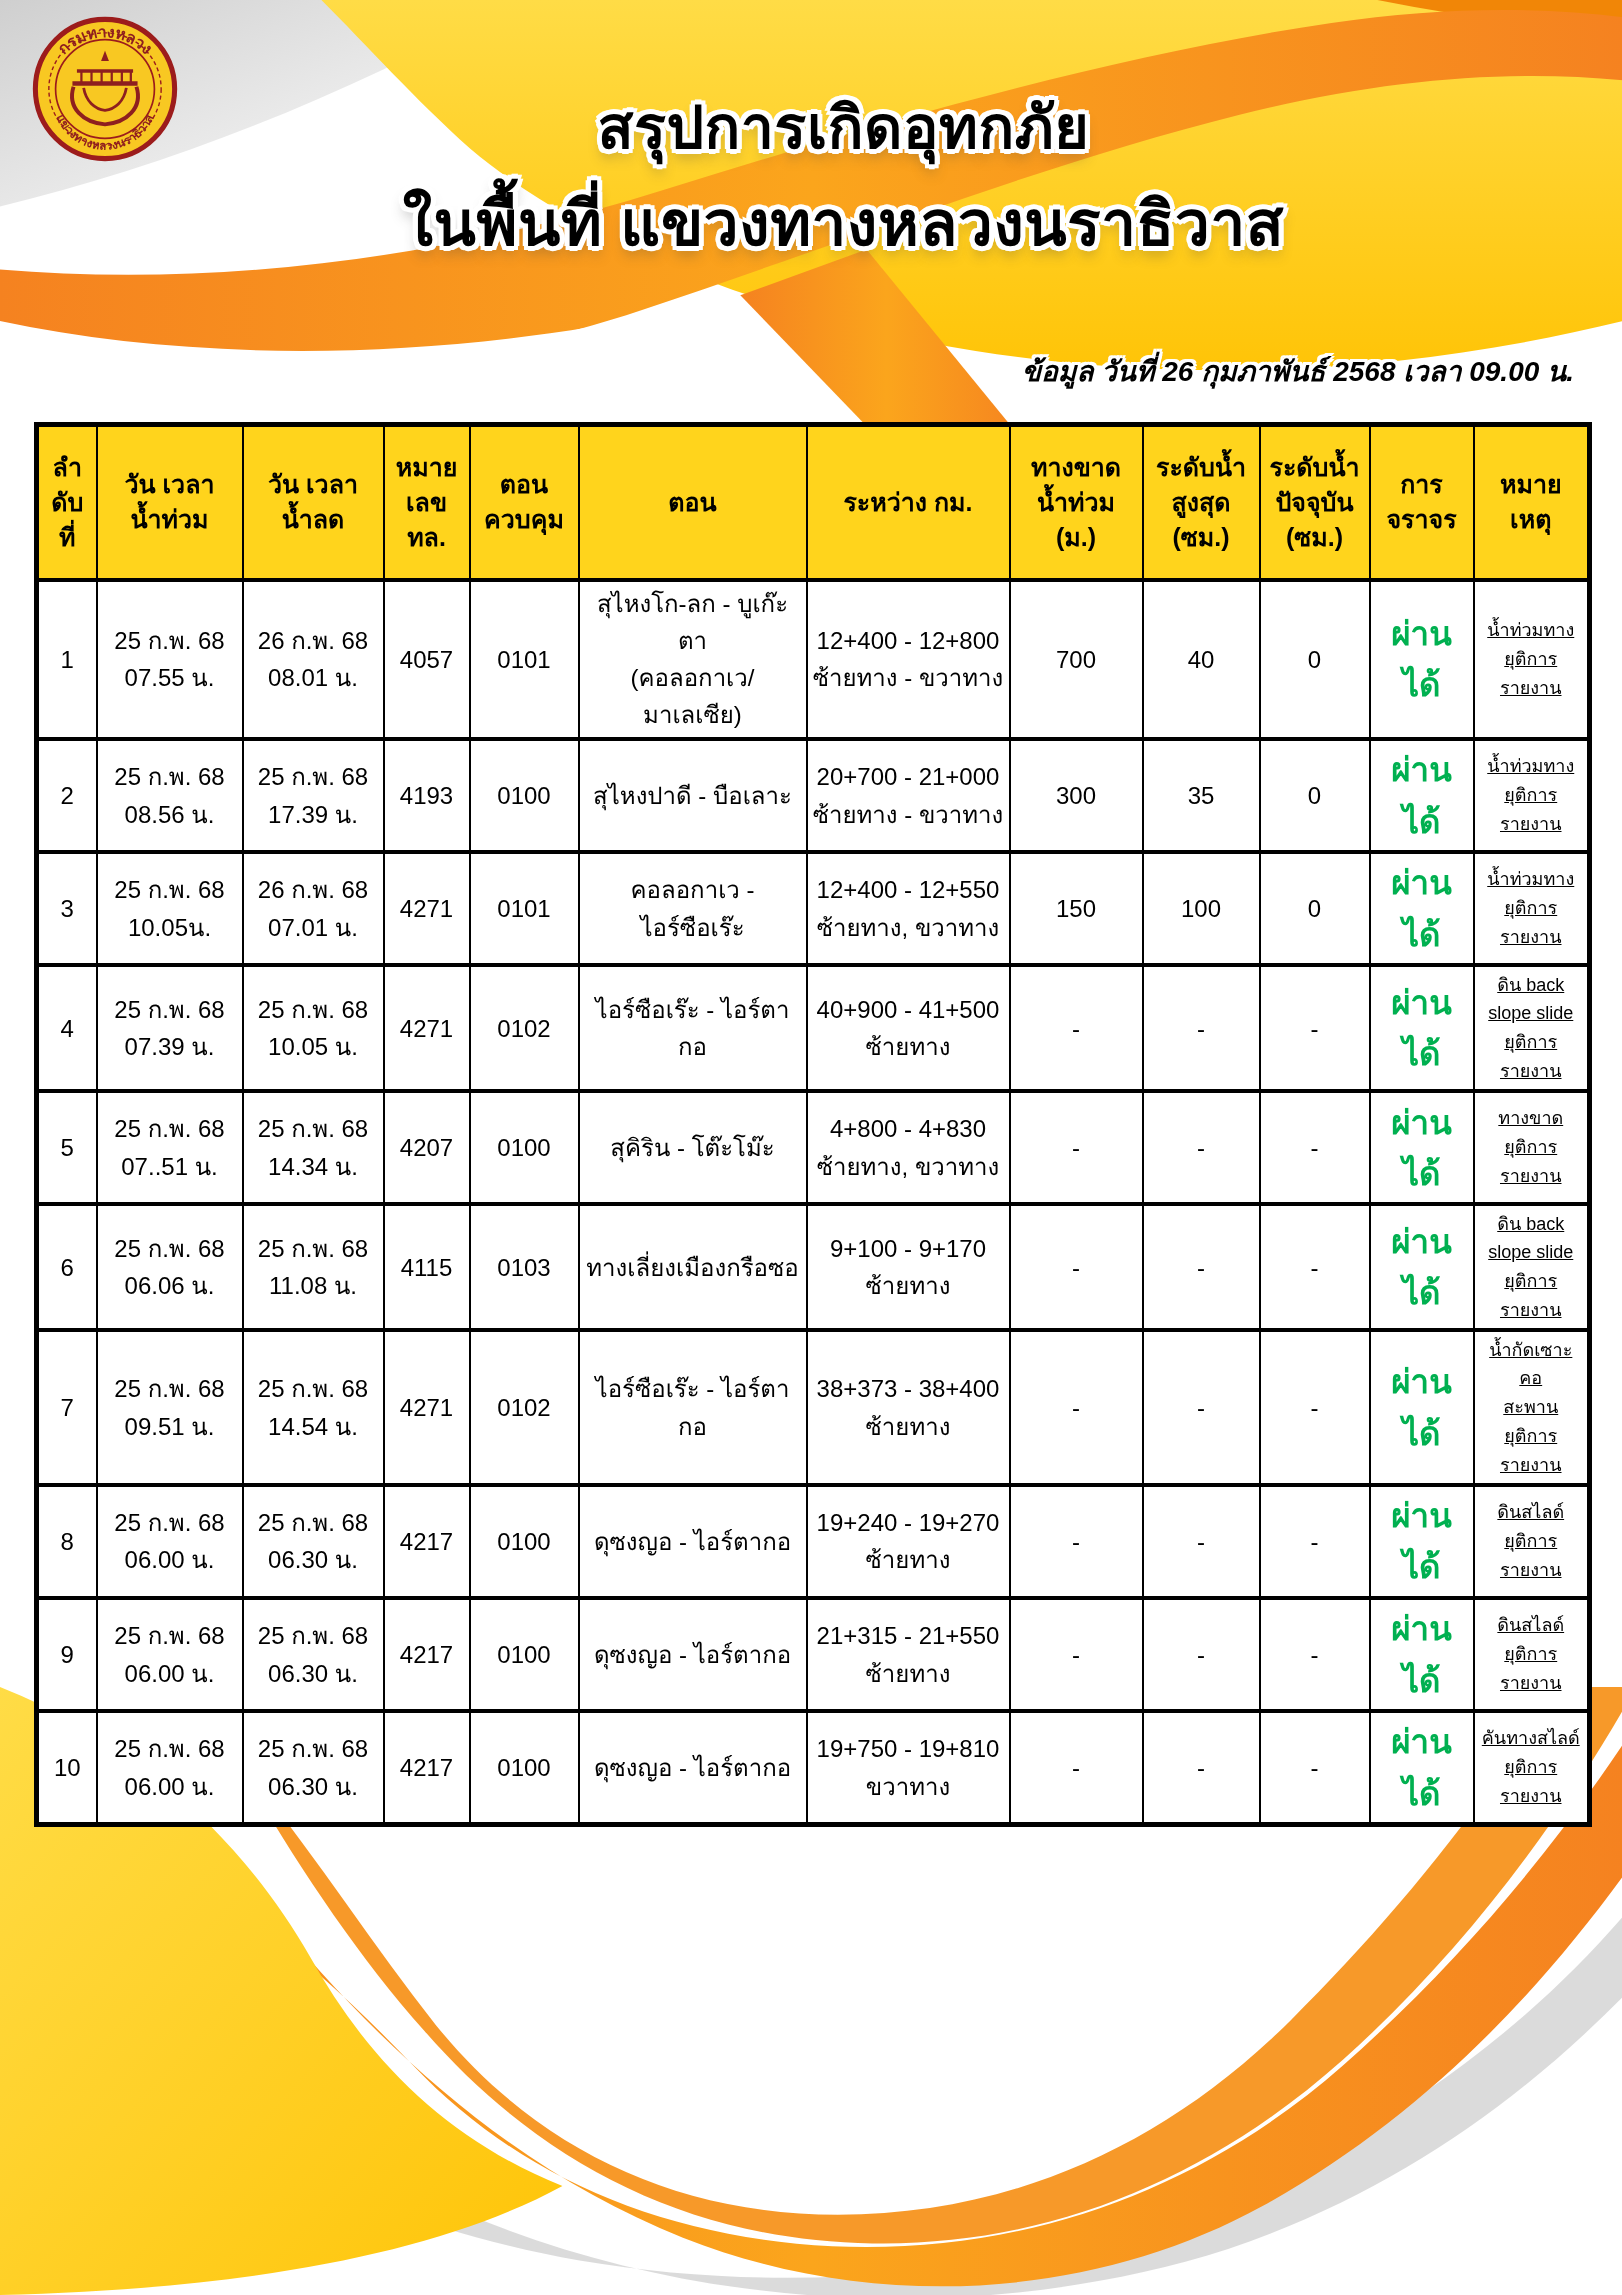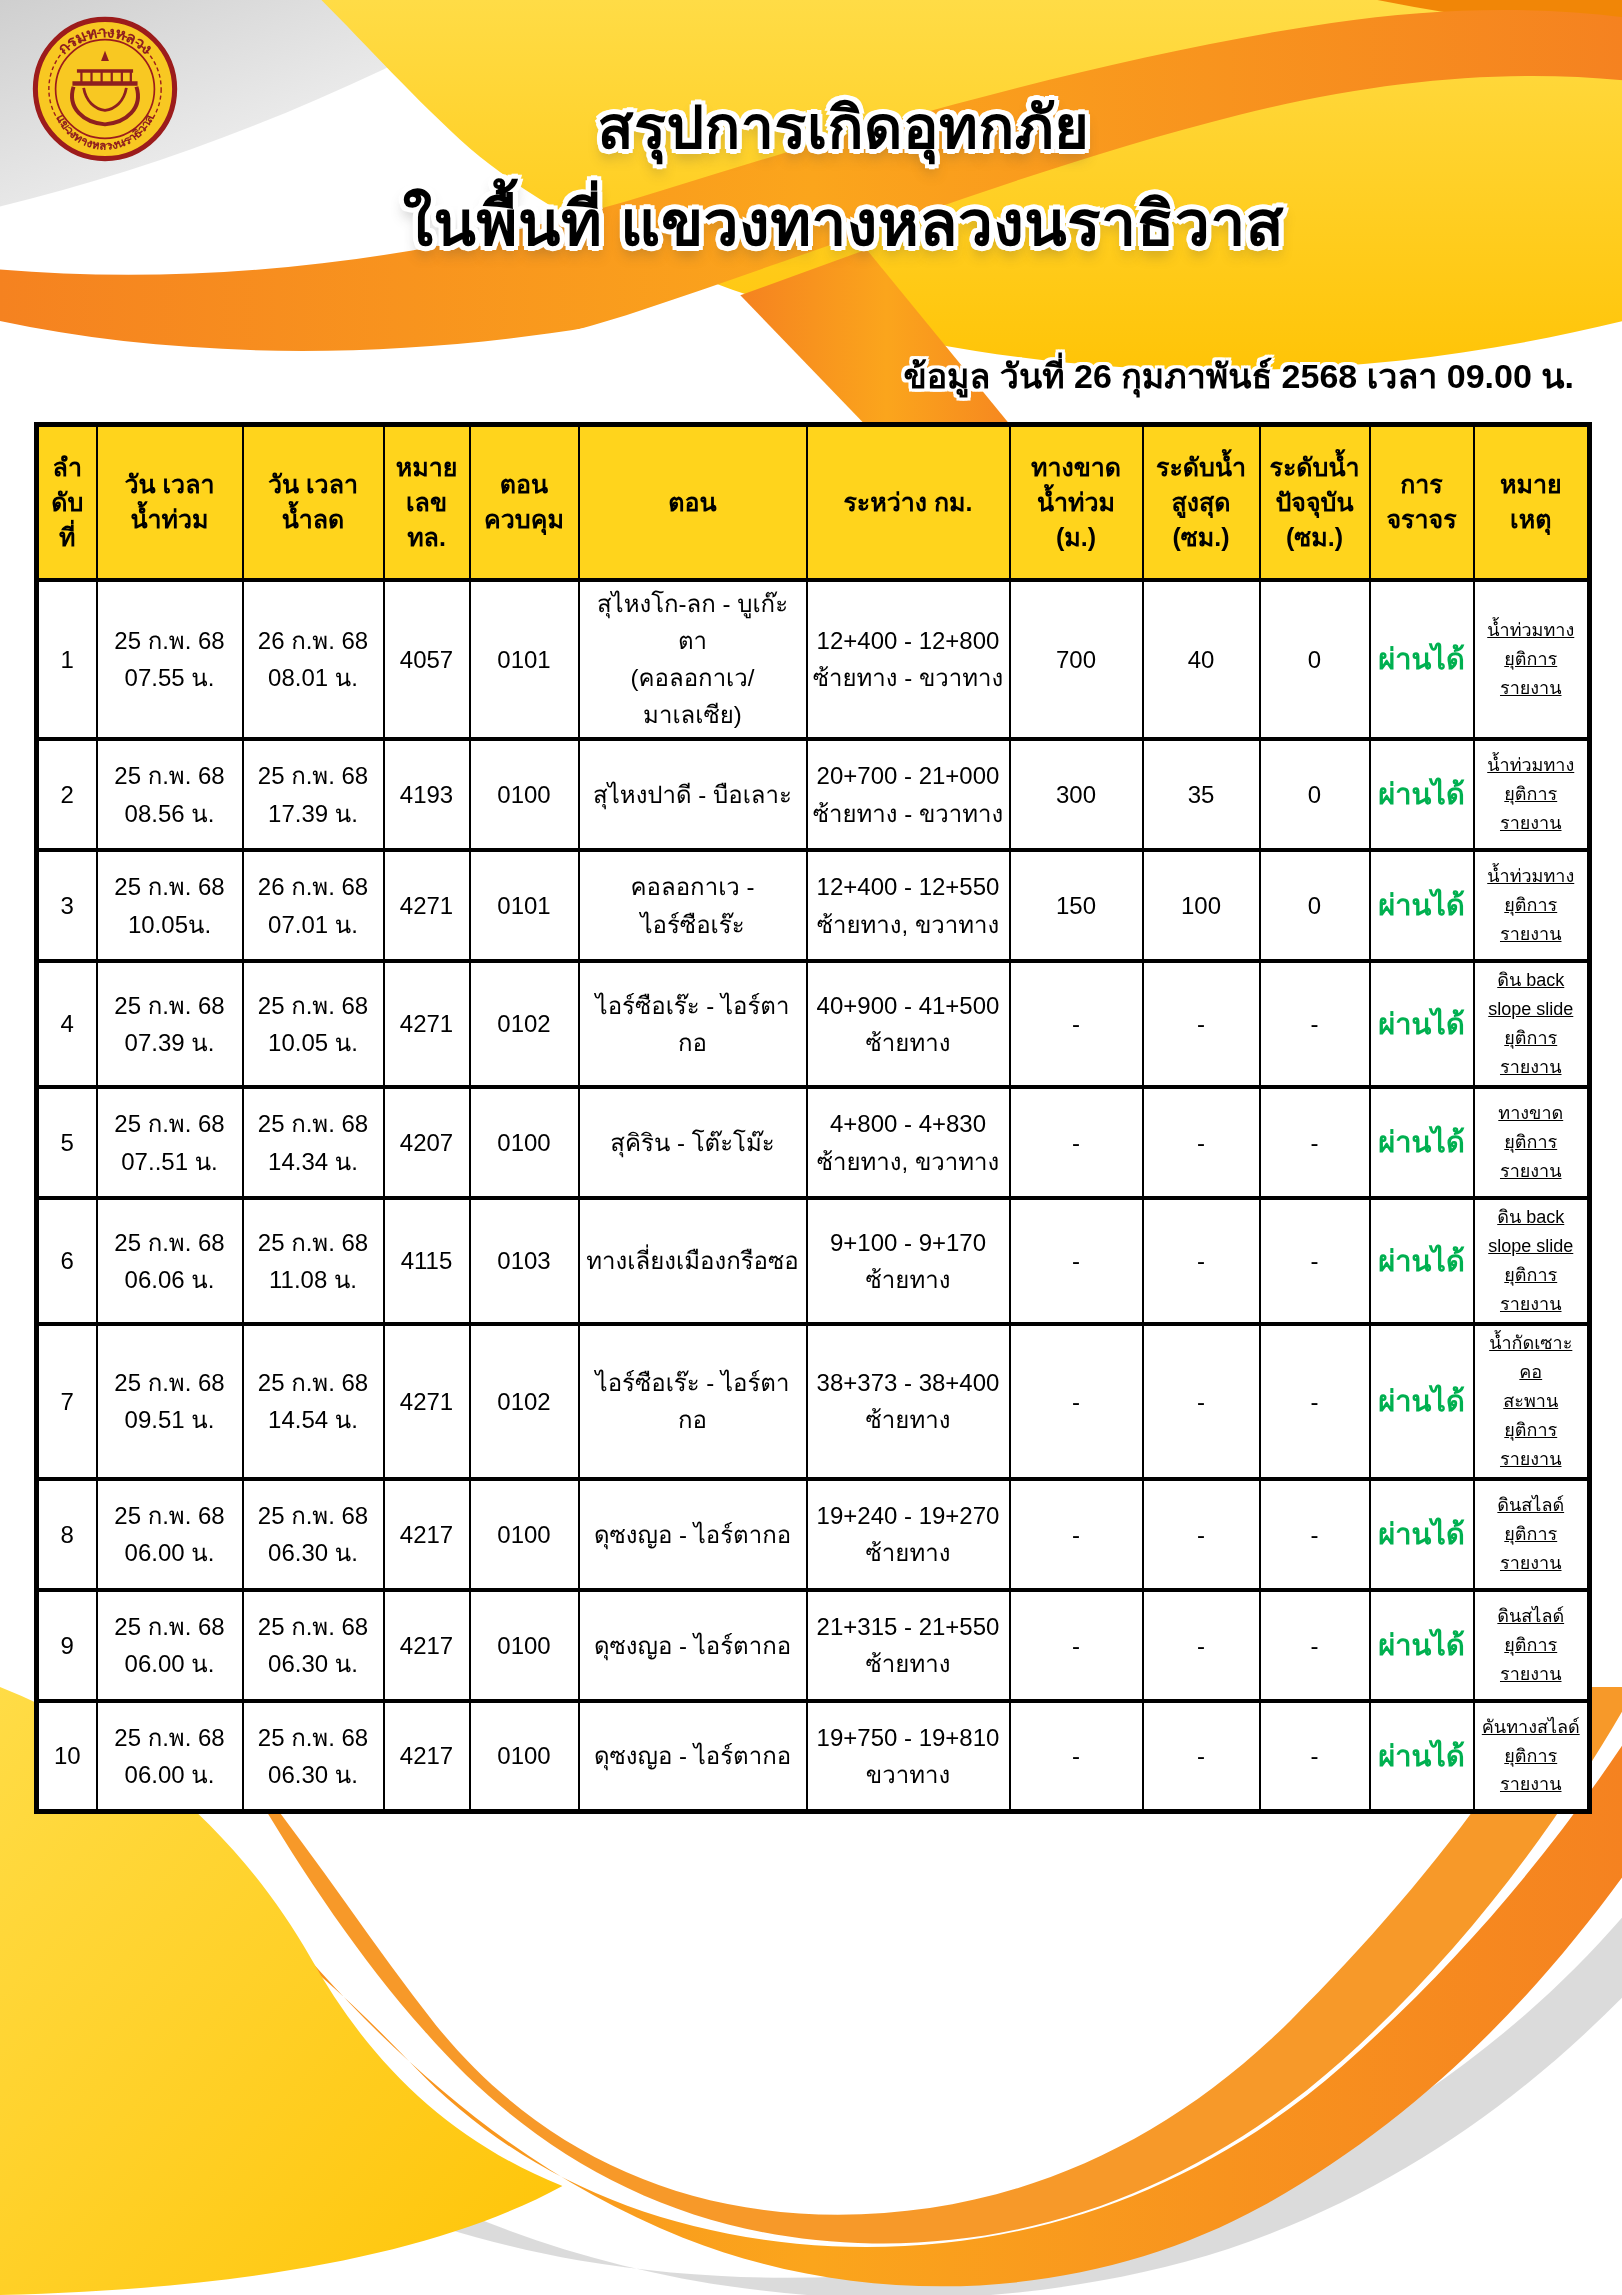--- a/index.html
+++ b/index.html
@@ -22,24 +22,25 @@
     font-weight:700;letter-spacing:0.6px;color:#000;
     text-shadow:
       -4px -4px 0 #fff, 4px -4px 0 #fff, -4px 4px 0 #fff, 4px 4px 0 #fff,
       -5.2px 0 0 #fff, 5.2px 0 0 #fff, 0 -5.2px 0 #fff, 0 5.2px 0 #fff,
       0 9.2px 12.6px rgba(60,60,60,.35);
   }
   .title-line1{font-size:59px;line-height:1.25;}
   .title-line2{font-size:62px;line-height:1.3;margin-top:18px;}
   .subtitle{
     position:absolute;right:49px;top:349px;z-index:3;
-    font-size:34px;font-weight:800;color:#000;
+    font-size:28px;font-weight:800;color:#000;
     text-shadow:
       -2.9px -2.9px 0 #fff, 2.9px -2.9px 0 #fff, -2.9px 2.9px 0 #fff, 2.9px 2.9px 0 #fff,
       -3.4px 0 0 #fff, 3.4px 0 0 #fff, 0 -3.4px 0 #fff, 0 3.4px 0 #fff;
+    font-style: italic;
   }
 
   
   table.flood-table{
     position:absolute;left:34px;top:422px;z-index:2;
     border-collapse:collapse;table-layout:fixed;background:#fff;
     border:5.7px solid #000;
   }
   thead tr{height:155px;}
   tbody tr{height:111px;}
@@ -49,21 +50,21 @@
     font-size:25px;font-weight:bold;line-height:1.4;text-align:center;vertical-align:middle;
     border:2.3px solid #000;border-bottom:4.6px solid #000;border-top:2.9px solid #000;padding:2.3px 3.4px;
   }
   .cell{
     white-space:pre-line;background:#fff;
     font-size:24px;line-height:1.55;text-align:center;vertical-align:middle;
     border-left:2.3px solid #000;border-right:2.3px solid #000;
     border-top:4.6px solid #000;border-bottom:4.6px solid #000;
     padding:3.4px 4.6px;
   }
-  .col10{color:#00B050;font-weight:bold;font-size:29px;}
+  .col10{color:#00B050;font-weight:bold;font-size:33px;}
   .col11{font-size:18px;line-height:1.6;text-decoration:underline;}
 </style>
 </head>
 <body>
 
 <svg class="bg bg-top" width="1623" height="453" viewBox="0 0 2828 790" preserveAspectRatio="none">
   <defs>
     <linearGradient id="gYe" x1="0" y1="0" x2="0" y2="1">
       <stop offset="0" stop-color="#FFDC46"></stop>
         <stop offset="1" stop-color="#FFC407"></stop>

